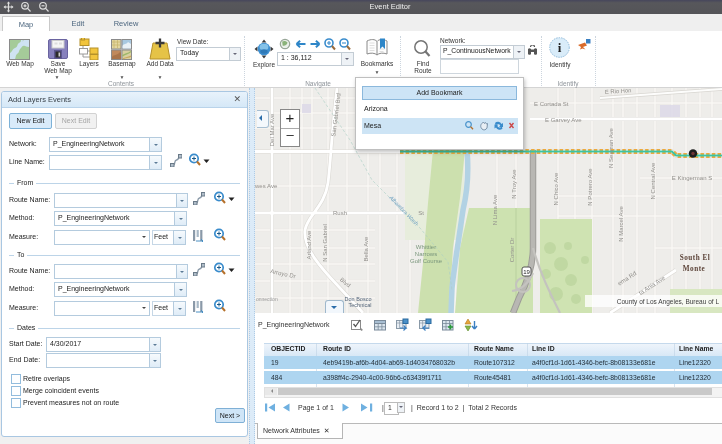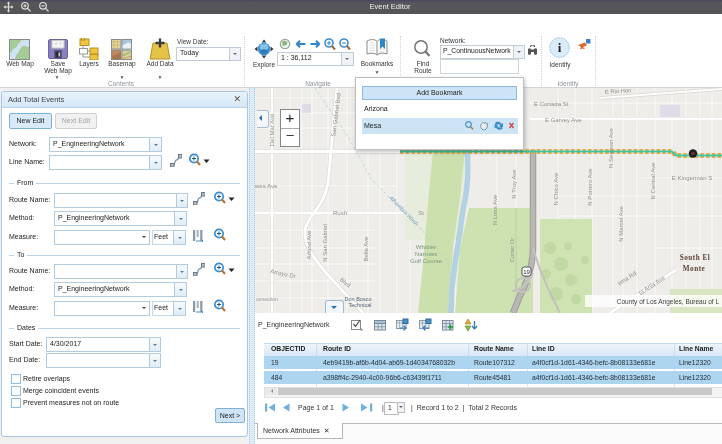--- a/index.html
+++ b/index.html
@@ -101,20 +101,25 @@
       <g stroke="#dedede" stroke-width="1.2" fill="none">
         <circle cx="22" cy="4.8" r="3.3"></circle>
           <path d="M24.4 7.2 L27.5 10.5"></path>
         <path d="M20.5 4.8 h3 M22 3.3 v3"></path>
         <circle cx="40" cy="4.8" r="3.3"></circle>
           <path d="M42.4 7.2 L45.5 10.5"></path>
         <path d="M38.5 4.8 h3"></path>
       </g>
     </svg>
   </div>
+  <div id="tabbar">
+    <div class="tab active" style="left:2px;width:46px;">Map</div>
+    <div class="tab" style="left:55px;width:46px;">Edit</div>
+    <div class="tab" style="left:103px;width:46px;">Review</div>
+  </div>
   <div id="ribbon">
 
     <svg class="abs" style="left:9px;top:8px" width="21" height="21" viewBox="0 0 21 21">
       <rect x="0.5" y="0.5" width="20" height="20" fill="#a5cb99" stroke="#8a8a8a"></rect>
       <path d="M14 1 C12 5 15 6 12 9 C9 12 11 13 8 15 C6 17 7 19 6 20 L1 20 L1 14 C4 12 3 10 6 9 C9 8 8 5 10 4 C12 3 12 2 12 1 Z" fill="#cfe3f2"></path>
       <path d="M20 1 L20 8 C17 8 16 6 14 7 C12 8 11 6 12 4 C13 2 14 2 15 1 Z" fill="#cfe3f2"></path>
     </svg>
     <div class="rlbl" style="left:0px;top:29px;width:40px;">Web Map</div>
     <svg class="abs" style="left:48px;top:8px" width="20" height="20" viewBox="0 0 20 20">
       <rect x="0.5" y="0.5" width="19" height="19" rx="1.5" fill="#8781bd" stroke="#6a64a0"></rect>
@@ -233,21 +238,21 @@
       <path d="M1 6 L8 3.5 L10 6.5 L6 8 L8.5 10.5 L5.5 9.5 L3 10.5 L4 8 Z" fill="#d96a2a"></path>
     </svg>
     <div class="rlbl" style="left:540px;top:30px;width:40px;">Identify</div>
     <div class="glbl" style="left:538px;width:60px;">Identify</div>
     <div class="rsep" style="left:595px;"></div>
   </div>
   <div id="leftdock"></div>
   <div id="splitter"></div>
   <div id="panel">
     <div id="phead">
-        <span>Add Total Events</span>
+        <span>Add Layers Events</span>
       <span style="left:auto;right:6px;top:2px;font-size:9px;color:#555;">✕</span>
       </div>
     <div class="btn" style="left:7px;top:21px;width:41px;height:14px;line-height:14px;background:#d9ebfa;border:1px solid #7db2d8;color:#1a1a1a;">New Edit</div>
     <div class="btn" style="left:53px;top:21px;width:40px;height:14px;line-height:14px;background:#f1f1f1;border:1px solid #d2d2d2;color:#a5a5a5;">Next Edit</div>
 
     <div class="plbl" style="left:7px;top:48px;">Network:</div>
     <div class="pfld" style="left:47px;top:45px;width:99px;"></div>
     <div class="plbl" style="left:51px;top:48px;">P_EngineeringNetwork</div>
     <div class="parr" style="left:147px;top:45px;width:11px;"></div>
 

